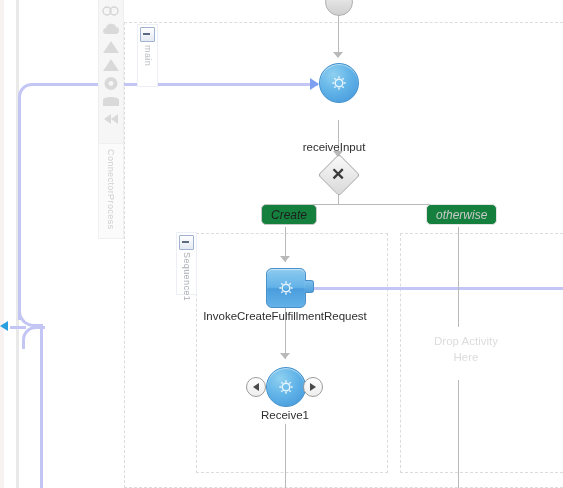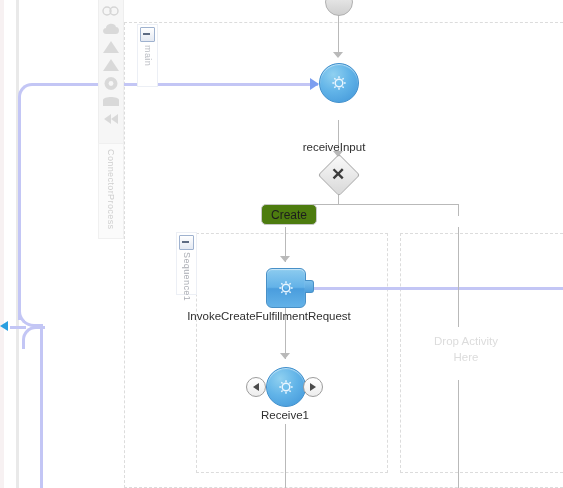--- a/index.html
+++ b/index.html
@@ -269,23 +269,24 @@
 
   
   .pill {
     position: absolute;
     height: 21px;
     padding: 0 9px;
     display: flex;
     align-items: center;
     justify-content: center;
     border-radius: 5px;
-    background: #4d7c0f;
+    background: #15803d;
     font-size: 12px;
     box-sizing: border-box;
+    font-style: italic;
   }
   .pill-active {
     border: 1px solid #c8c8c8;
     color: #1d1d1d;
   }
   .pill-muted {
     border: 1px solid #e4e4e4;
     color: #c9c9c9;
   }
 
@@ -434,37 +435,40 @@
     </svg>
   </div>
   <div class="node-label" style="left:284px; top:106px; width:100px;margin-top:35px;">receiveInput</div>
 
   <div class="gateway"></div>
   <div class="gateway-x">✕</div>
 
   <div class="pill pill-active" style="left:261px; top:204px;">
     <span>Create</span>
   </div>
+  <div class="pill pill-muted" style="left:426px; top:204px;">
+    <span>otherwise</span>
+  </div>
 
   <div class="seq-scope-box">
     <div class="collapse-icon"></div>
     <span class="vtext">Sequence1</span>
   </div>
 
   <div class="node-rect" style="left:266px; top:268px;">
     <svg class="gear" width="18" height="18" viewBox="0 0 20 20">
       <g fill="none" stroke="#eaf6ff" stroke-width="1.6">
         <circle cx="10" cy="10" r="4.2"></circle>
         <path d="M10 2.6 L10 4.6 M10 15.4 L10 17.4 M2.6 10 L4.6 10 M15.4 10 L17.4 10 M4.8 4.8 L6.2 6.2 M13.8 13.8 L15.2 15.2 M15.2 4.8 L13.8 6.2 M6.2 13.8 L4.8 15.2"></path>
       </g>
       <circle cx="10" cy="10" r="1.7" fill="#67b6e9"></circle>
     </svg>
   </div>
   <div class="node-rect-tab" style="left:305px; top:280px;"></div>
-  <div class="node-label" style="left:169px; top:310px; width:200px;">InvokeCreateFulfillmentRequest</div>
+  <div class="node-label" style="left:185px; top:310px; width:200px;">InvokeCreateFulfillmentRequest</div>
 
   <div class="nav-arrow" style="left:246px; top:377px;">
     <span class="tri-l"></span>
   </div>
   <div class="node-circle" style="left:266px; top:367px;">
     <svg class="gear" width="18" height="18" viewBox="0 0 20 20">
       <g fill="none" stroke="#eaf6ff" stroke-width="1.6">
         <circle cx="10" cy="10" r="4.2"></circle>
         <path d="M10 2.6 L10 4.6 M10 15.4 L10 17.4 M2.6 10 L4.6 10 M15.4 10 L17.4 10 M4.8 4.8 L6.2 6.2 M13.8 13.8 L15.2 15.2 M15.2 4.8 L13.8 6.2 M6.2 13.8 L4.8 15.2"></path>
       </g>

